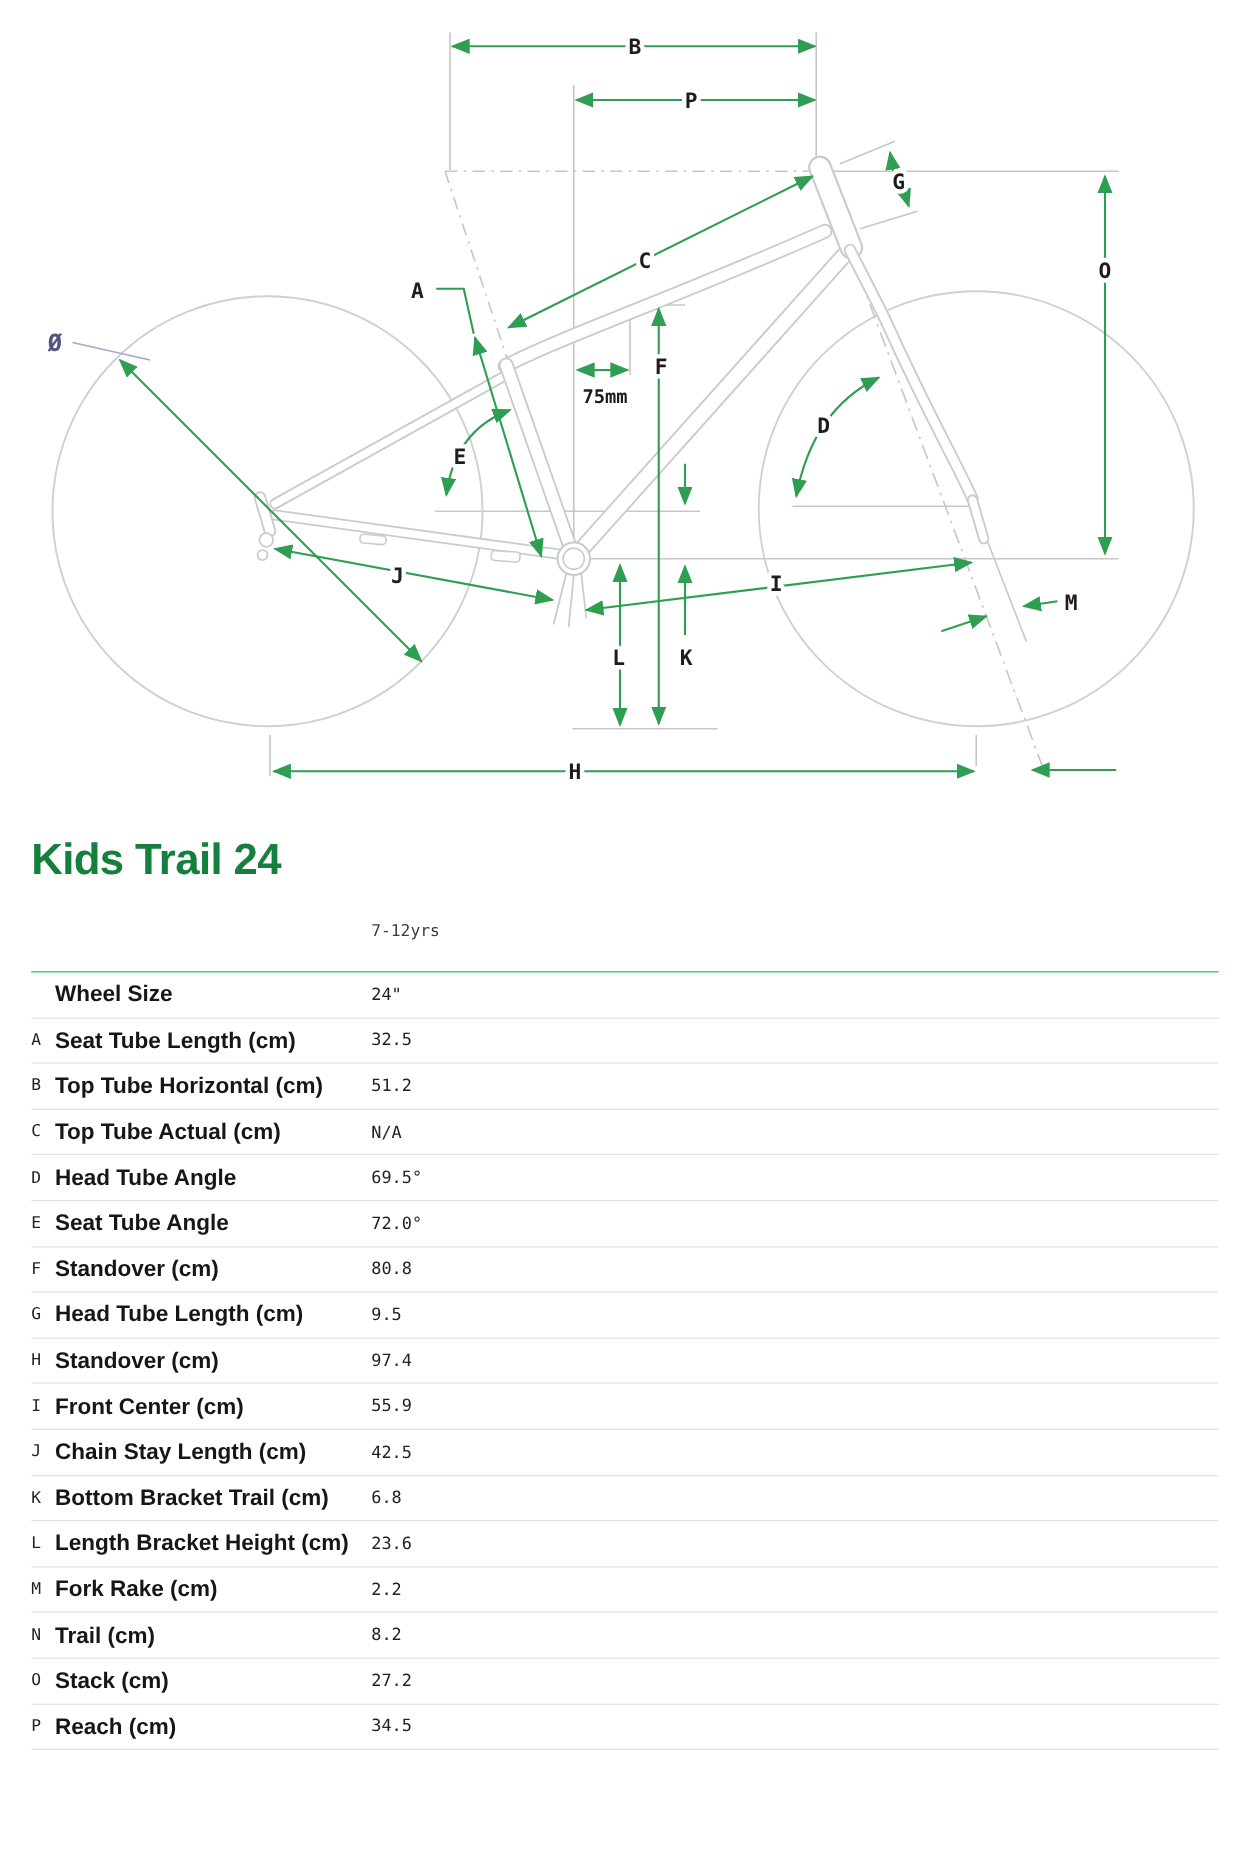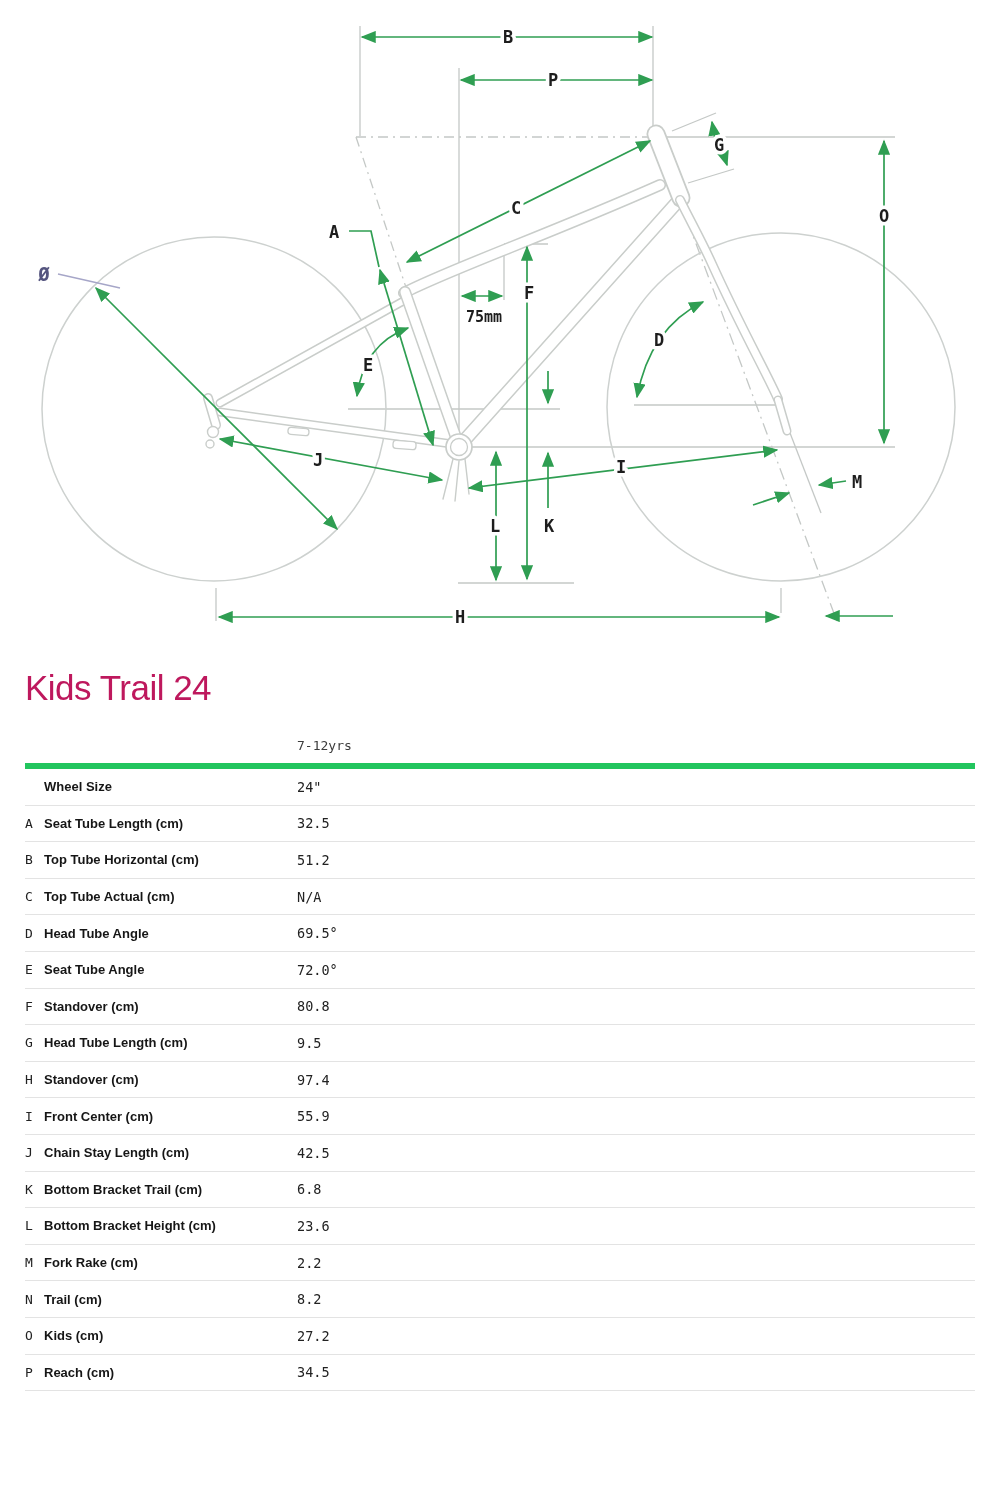--- a/index.html
+++ b/index.html
@@ -2,28 +2,28 @@
 <html><head>
 <meta charset="utf-8">
 <style>
   html,body{margin:0;padding:0;background:#fff;}
   body{width:1000px;height:1496px;font-family:"Liberation Sans",sans-serif;color:#111;overflow:hidden;}
   .diagram-wrap{width:1000px;height:648px;}
   svg text{font-family:"DejaVu Sans Mono",monospace;font-size:17px;font-weight:700;fill:#1d1d1d;
            paint-order:stroke;stroke:#fff;stroke-width:7px;stroke-linejoin:round;text-anchor:middle;}
   svg text.small{font-size:15px;font-weight:700;}
   svg text.dia{fill:#55557f;font-size:19px;}
-  .title{font-size:35px;font-weight:400;letter-spacing:-0.5px;color:#be185d;margin:20px 0 0 25px;}
+  .title{font-size:35px;font-weight:700;letter-spacing:-0.5px;color:#15803d;margin:20px 0 0 25px;}
   .geo-table{margin:30px 25px 0 25px;}
-  .gt-header{display:flex;padding-bottom:10px;border-bottom:6px solid #22c55e;}
+  .gt-header{display:flex;padding-bottom:24px;border-bottom:1px solid #22c55e;}
   .gt-header .spacer{width:272px;}
   .gt-col{font-family:"DejaVu Sans Mono",monospace;font-size:13px;color:#3c3c3c;}
   .gt-row{display:flex;align-items:center;height:35.6px;border-bottom:1px solid #e3e3e3;}
   .c-letter{width:19px;font-family:"DejaVu Sans Mono",monospace;font-size:13px;color:#222;}
-  .c-label{width:253px;font-size:13px;font-weight:700;color:#161616;}
+  .c-label{width:253px;font-size:18px;font-weight:700;color:#161616;}
   .c-value{font-family:"DejaVu Sans Mono",monospace;font-size:13.5px;color:#222;}
 </style>
 </head>
 <body>
 
 <div class="diagram-wrap">
 <svg viewBox="0 0 1000 648" width="1000" height="648">
   <defs>
     <marker id="ah" viewBox="0 0 10 8" refX="9" refY="4" markerWidth="9" markerHeight="7.2" orient="auto-start-reverse">
       <path d="M0,0 L10,4 L0,8 z" fill="#2f9e52"></path>
@@ -220,39 +220,39 @@
   </div>
 
   <div class="gt-row">
     <div class="c-letter">K</div>
     <div class="c-label">Bottom Bracket Trail (cm)</div>
     <div class="c-value">6.8</div>
   </div>
 
   <div class="gt-row">
     <div class="c-letter">L</div>
-    <div class="c-label">Bottom Bracket Height (cm)</div>
+    <div class="c-label">Length Bracket Height (cm)</div>
     <div class="c-value">23.6</div>
   </div>
 
   <div class="gt-row">
     <div class="c-letter">M</div>
     <div class="c-label">Fork Rake (cm)</div>
     <div class="c-value">2.2</div>
   </div>
 
   <div class="gt-row">
     <div class="c-letter">N</div>
     <div class="c-label">Trail (cm)</div>
     <div class="c-value">8.2</div>
   </div>
 
   <div class="gt-row">
     <div class="c-letter">O</div>
-    <div class="c-label">Kids (cm)</div>
+    <div class="c-label">Stack (cm)</div>
     <div class="c-value">27.2</div>
   </div>
 
   <div class="gt-row">
     <div class="c-letter">P</div>
     <div class="c-label">Reach (cm)</div>
     <div class="c-value">34.5</div>
   </div>
 </div>
 </div>

